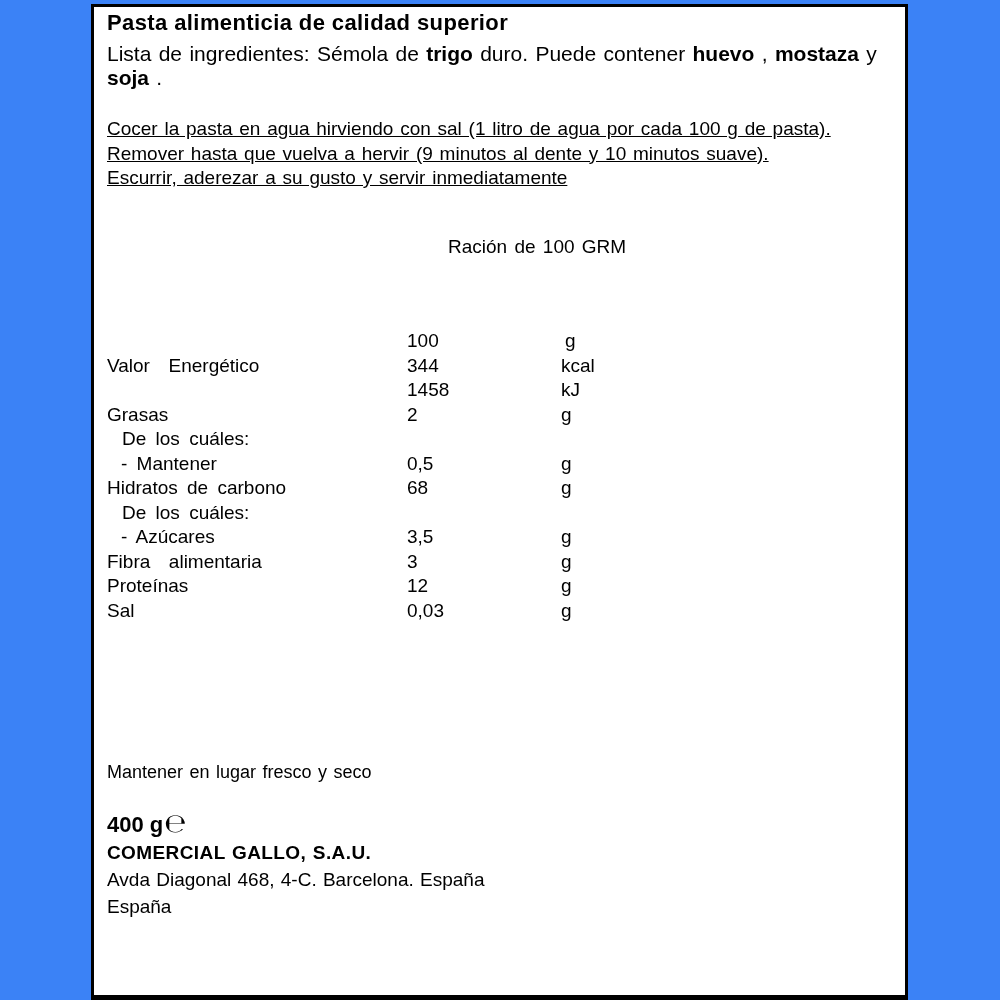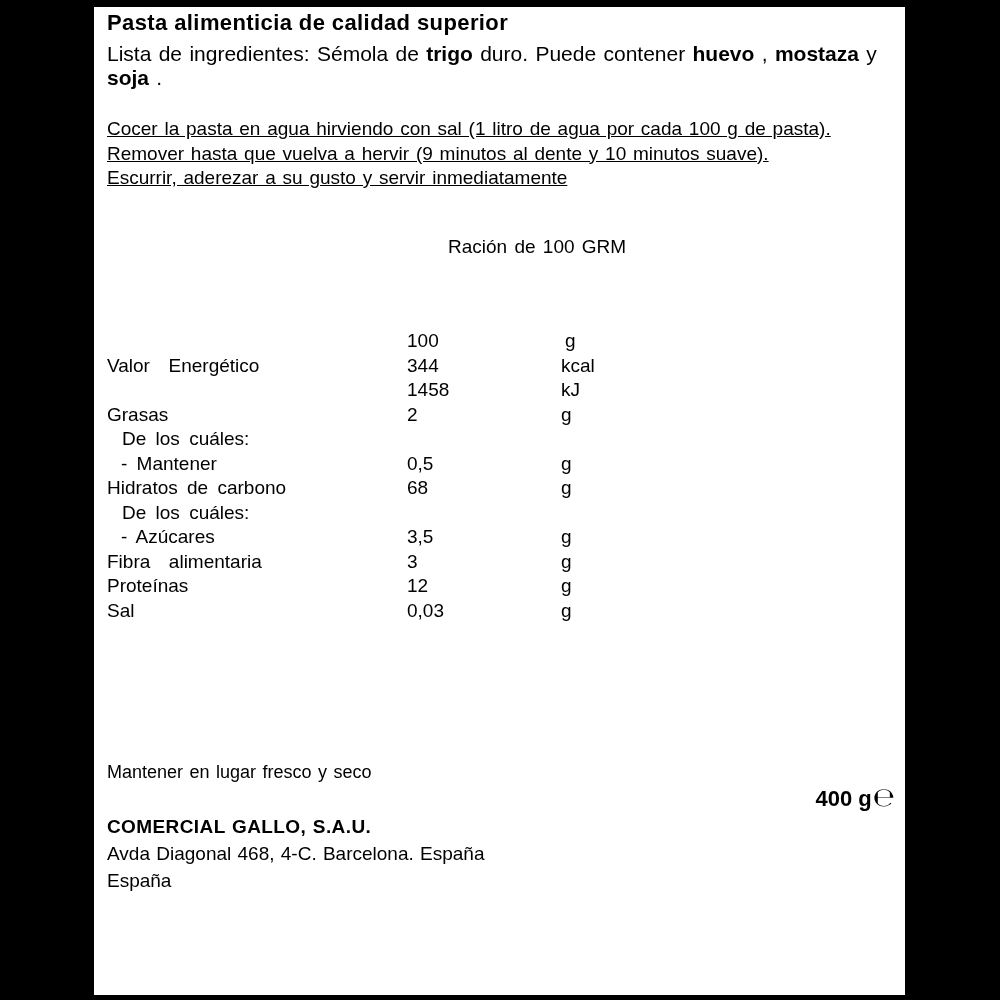--- a/index.html
+++ b/index.html
@@ -4,21 +4,21 @@
 <style>
   html, body {
     margin: 0;
     padding: 0;
     background: #ffffff;
   }
   .page {
     position: relative;
     width: 1000px;
     height: 1000px;
-    background: #000000;
+    background: #3b82f6;
     font-family: "Liberation Sans", sans-serif;
     color: #000000;
     overflow: hidden;
   }
   .label-box {
     position: absolute;
     left: 91px;
     top: 4px;
     width: 817px;
     height: 996px;
@@ -81,25 +81,25 @@
   }
   .nt-unit { padding-left: 3px; white-space: pre; }
   .nt-unit.sp { padding-left: 7px; }
   .storage {
     margin-top: 139px;
     font-size: 18px;
     word-spacing: 1.5px;
     white-space: nowrap;
   }
   .netweight {
+    margin-top: 26px;
     font-size: 22px;
     font-weight: bold;
     line-height: 28px;
     white-space: nowrap;
-    text-align: right;
   }
   .esign {
     font-weight: normal;
     font-size: 26px;
     font-family: "DejaVu Sans", sans-serif;
     margin-left: 1px;
   }
   .company-block {
     font-size: 19px;
     line-height: 27px;

